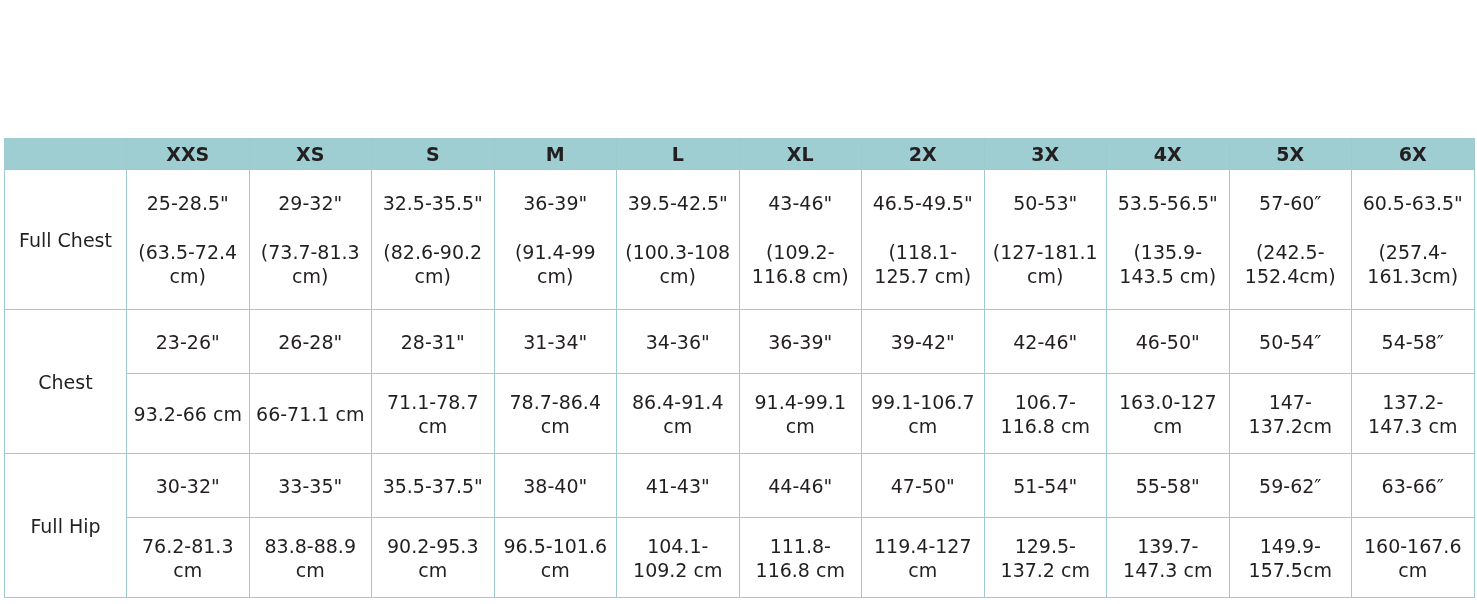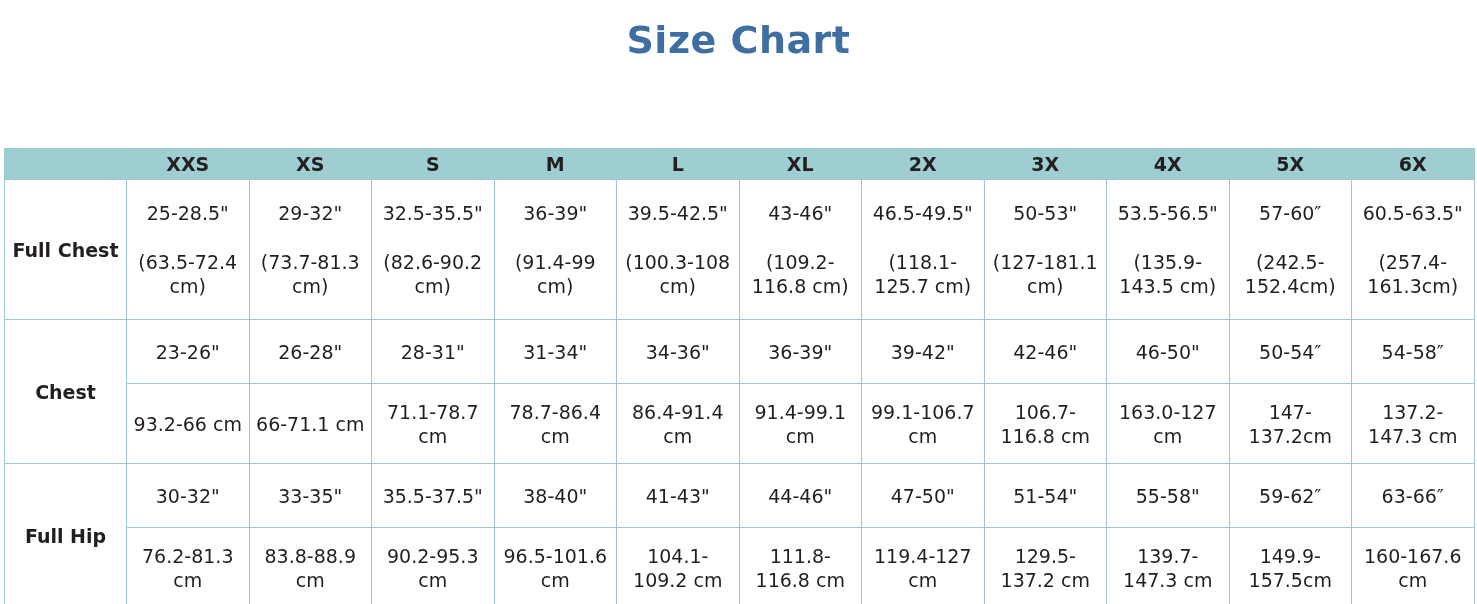--- a/index.html
+++ b/index.html
@@ -57,39 +57,38 @@
     height: 28px;
     padding: 4px;
   }
   thead th.corner {
     background: #9ecdd2;
     border-left: 1px solid #9ecdd2;
     border-top: 1px solid #9ecdd2;
   }
   td.rowhead {
     font-size: 21px;
-    font-weight: bold;
+    font-weight: normal;
     color: #231f20;
     border-left: 1px solid #ffffff;
     width: 122px;
   }
   col.label-col { width: 122px; }
   col.size-col { width: 122.5px; }
   .cell-in { display: block; }
   .cell-cm { display: block; }
   tr.chest-row td { height: 140px; }
   tr.waist-in td, tr.hip-in td { height: 64px; }
   tr.waist-cm td, tr.hip-cm td { height: 80px; }
 </style>
 </head>
 <body>
 
 <div class="page">
 
-  <h1 class="chart-title">Size Chart</h1>
 
   <div class="table-wrap">
     <table class="size-chart">
       <colgroup id="colgroup-holder">
           <col class="label-col">
           <col class="size-col">
           <col class="size-col">
           <col class="size-col">
           <col class="size-col">
           <col class="size-col">

